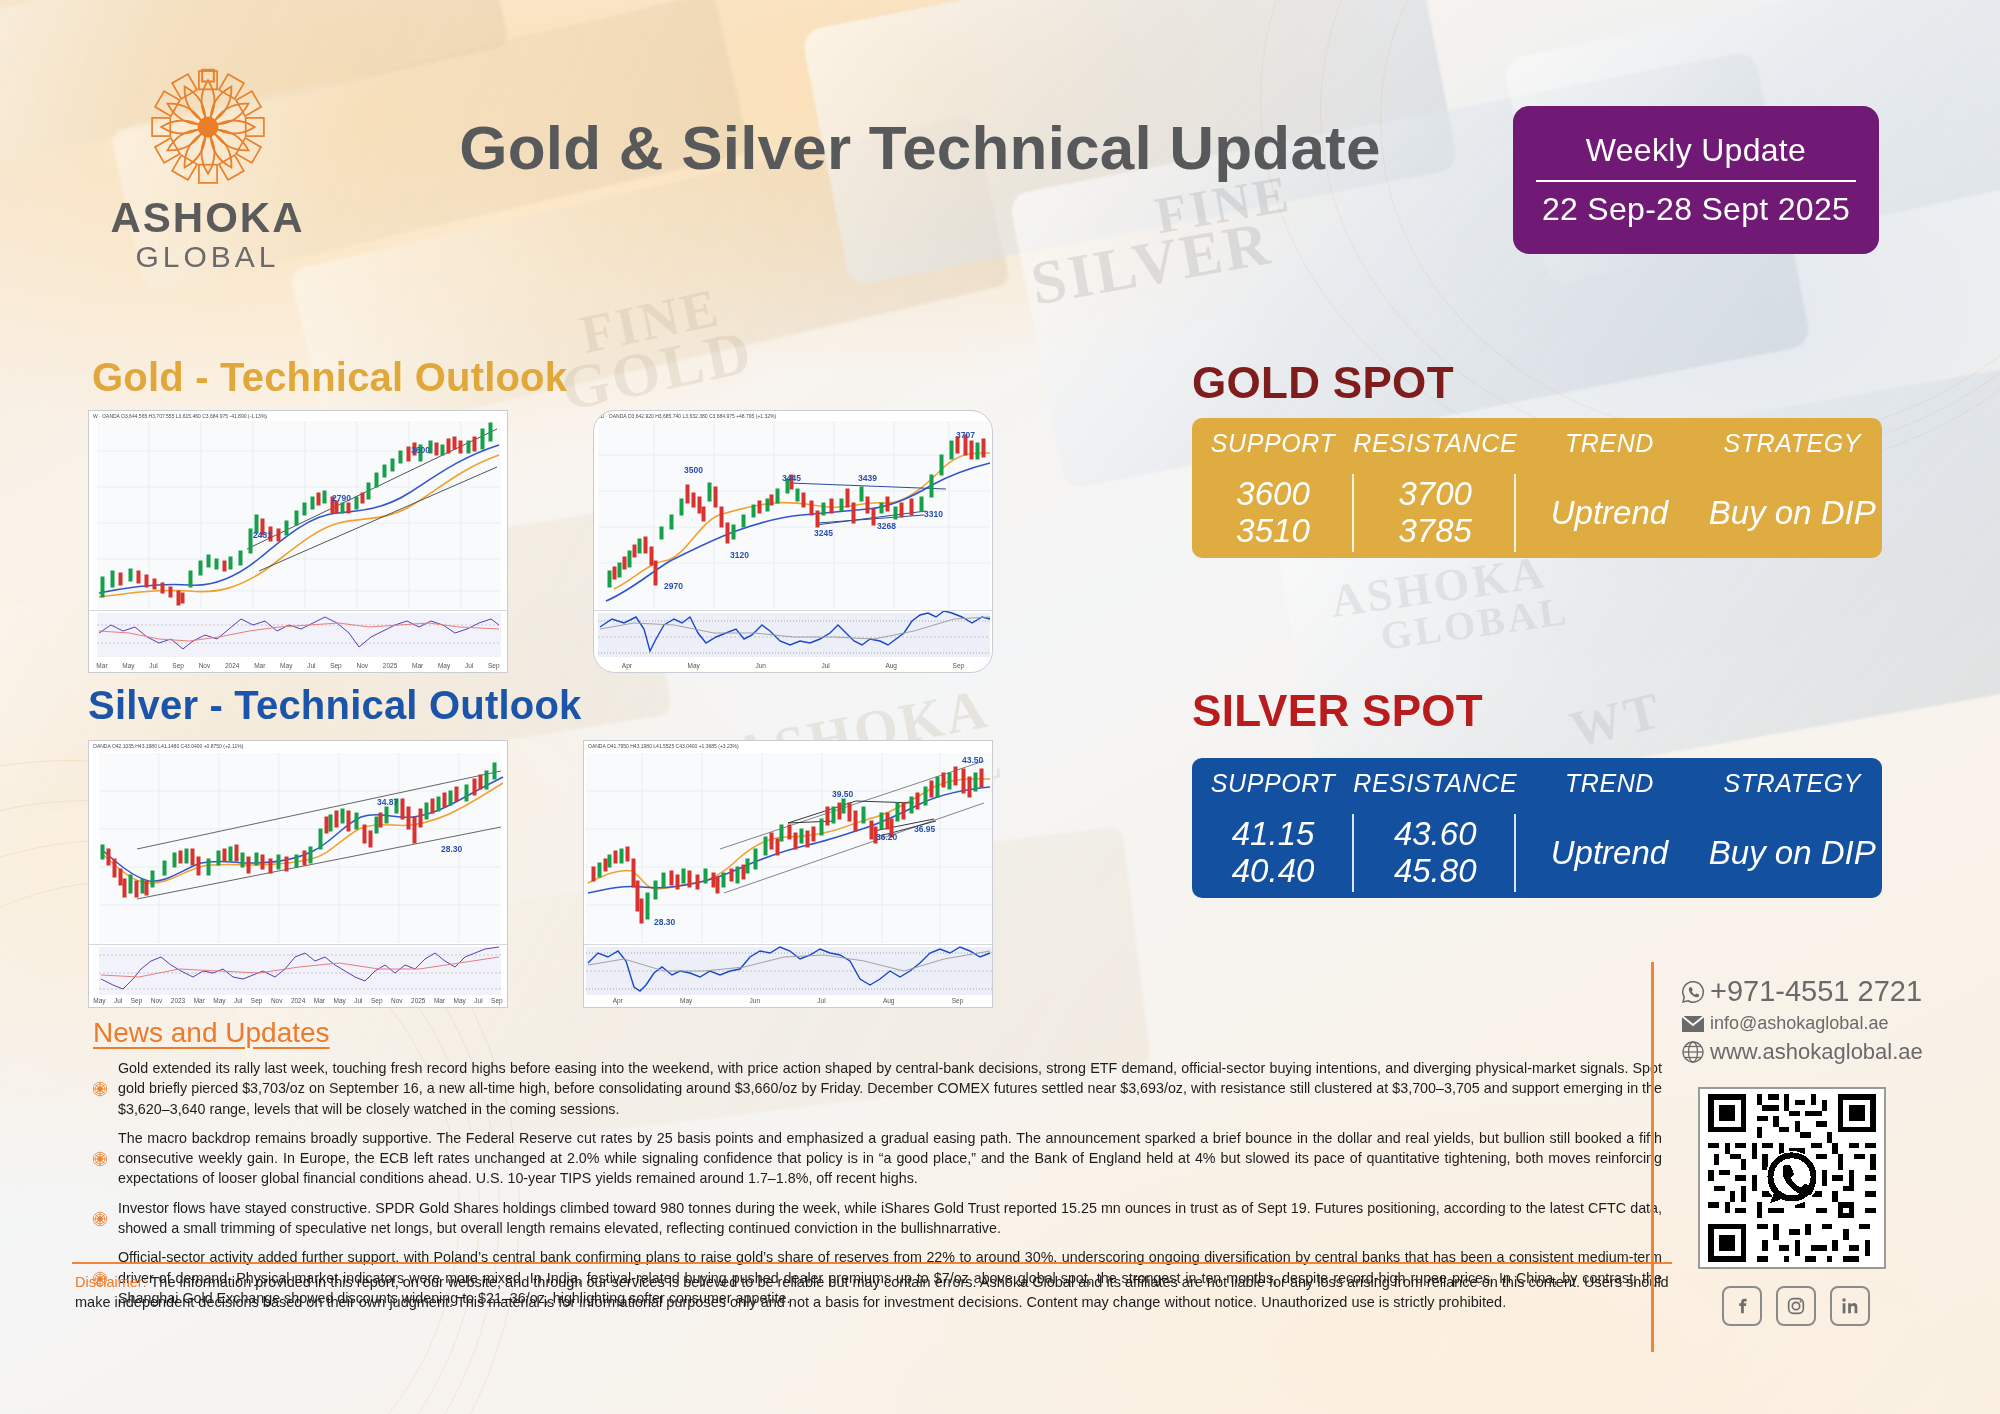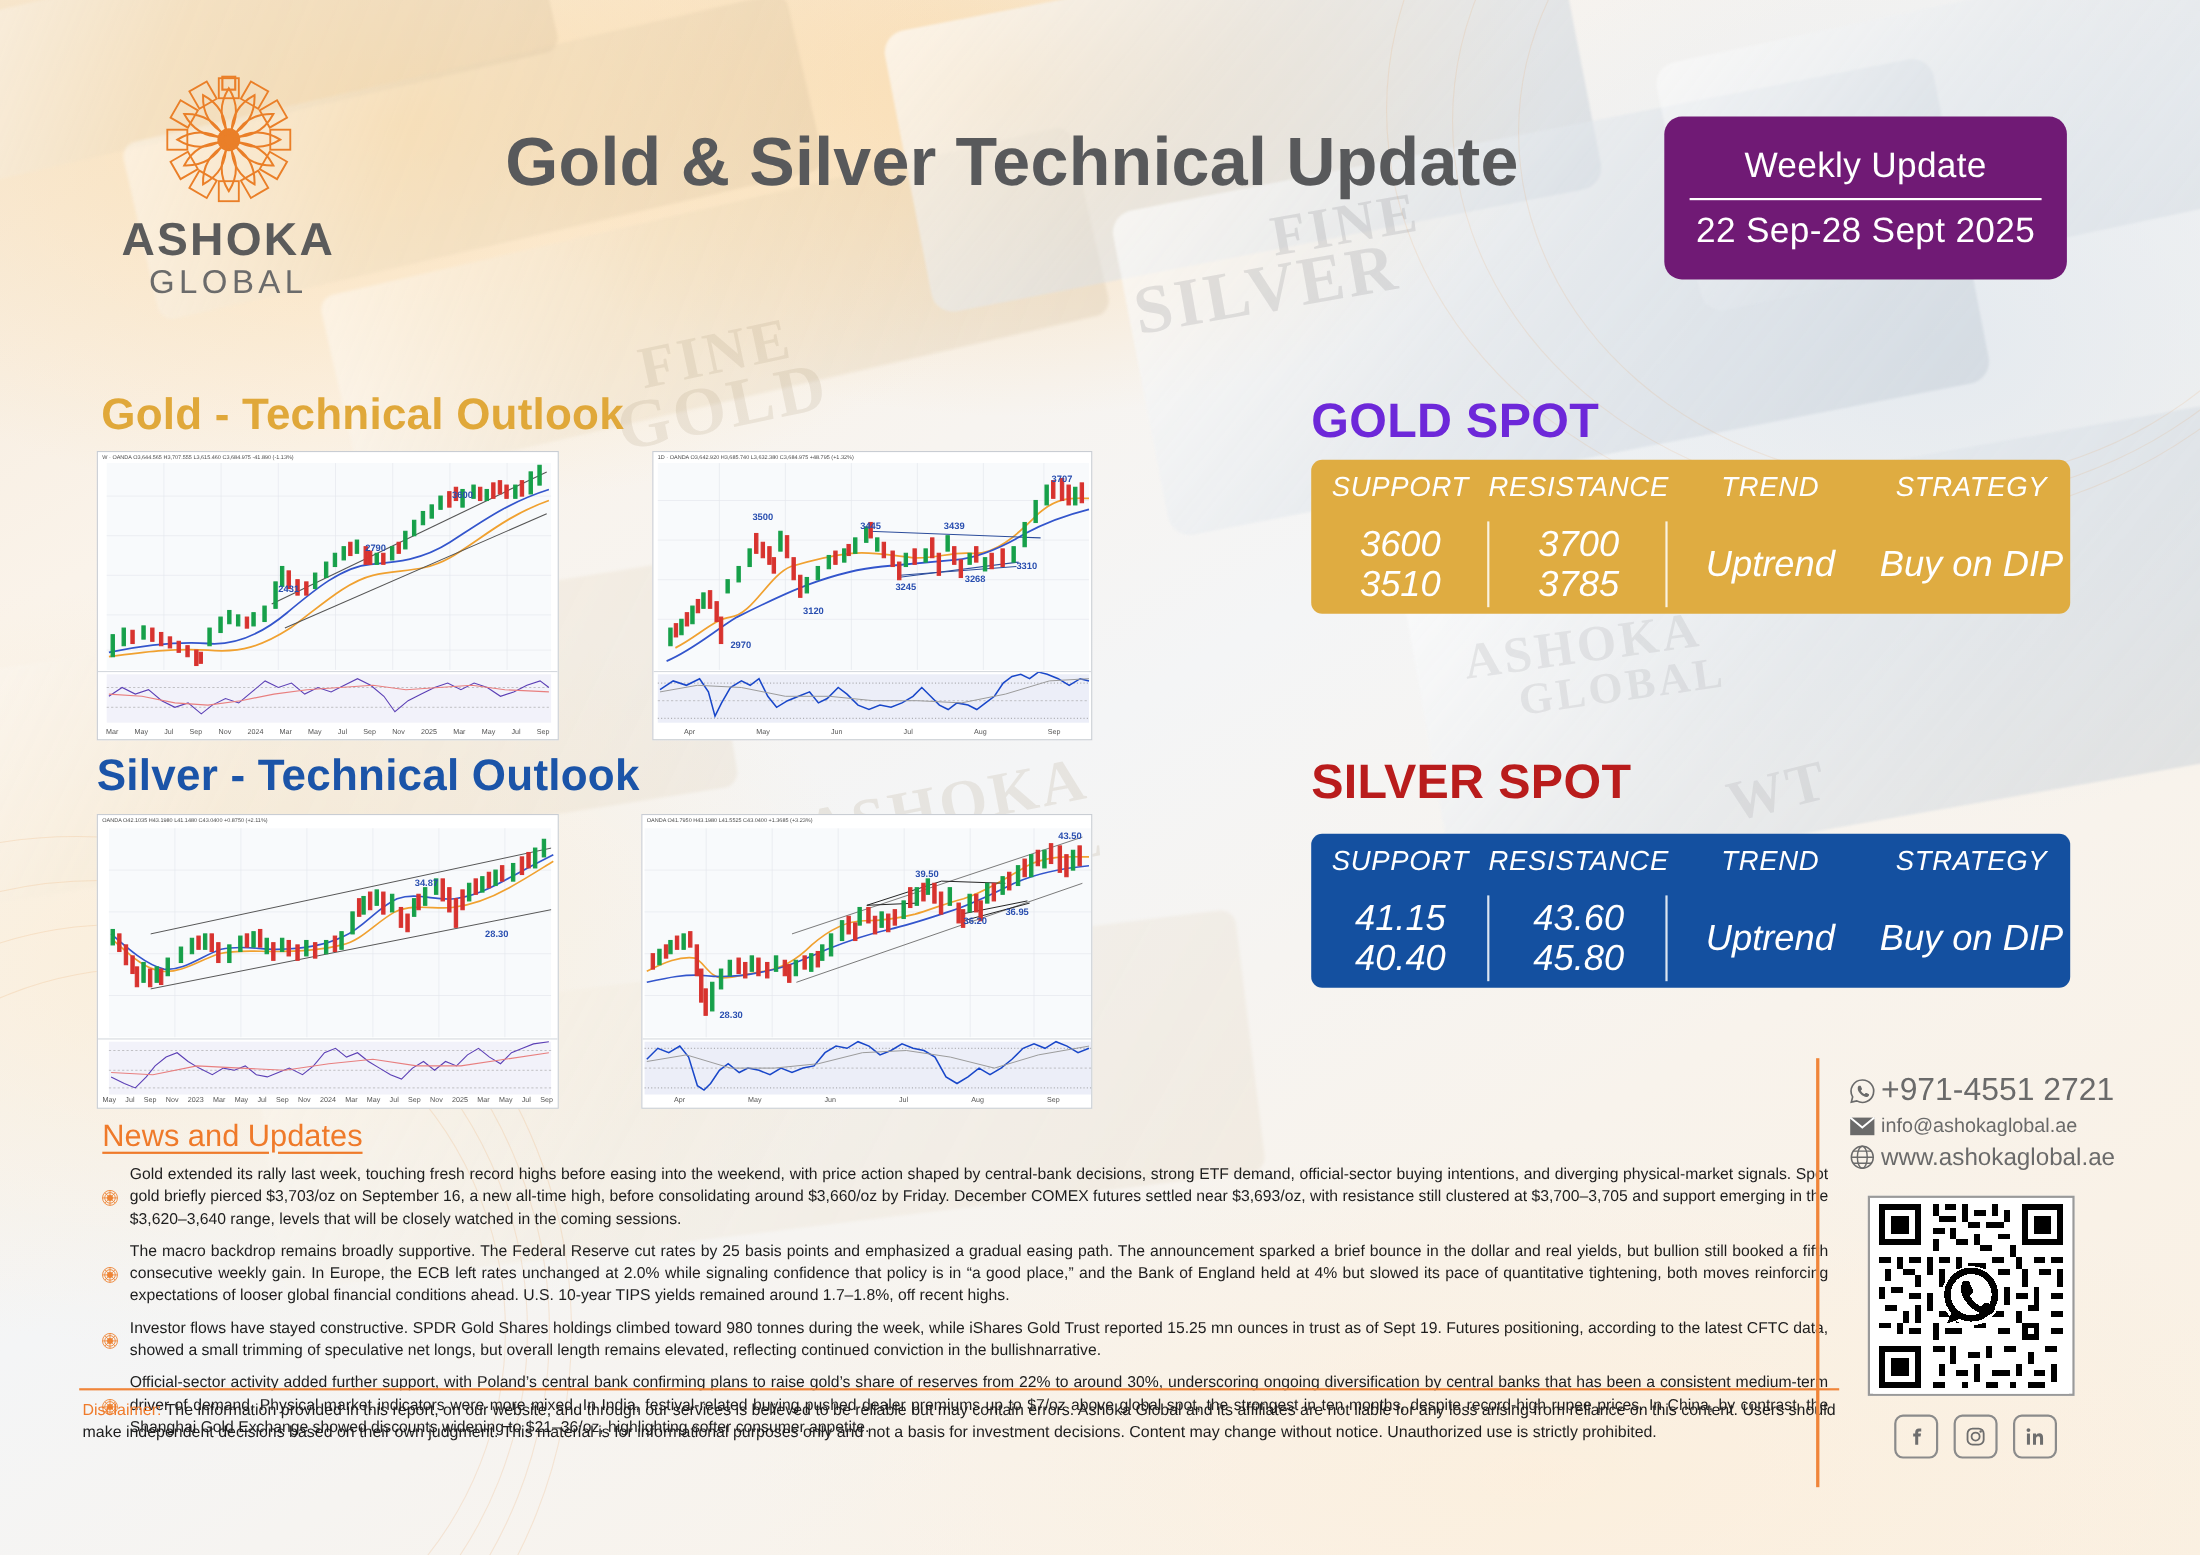--- a/index.html
+++ b/index.html
@@ -65,21 +65,21 @@
   .badge-top { font-size: 32px; font-weight: 400; letter-spacing: .3px; }
   .badge-rule { width: 320px; height: 2px; background: #fff; margin: 11px 0 9px; }
   .badge-bot { font-size: 32px; font-weight: 400; letter-spacing: .3px; }
 
   
   .sec-head { position: absolute; font-size: 40px; font-weight: 700; letter-spacing: .2px; }
   .sec-gold   { left: 92px;  top: 355px; color: #e0a83a; }
   .sec-silver { left: 88px;  top: 683px; color: #1b54a8; }
 
   .spot-head { position: absolute; font-size: 44px; font-weight: 700; letter-spacing: .3px; }
-  .spot-gold-head   { left: 1192px; top: 358px; color: #6d28d9; }
+  .spot-gold-head   { left: 1192px; top: 358px; color: #7f1d1d; }
   .spot-silver-head { left: 1192px; top: 686px; color: #b91c1c; }
 
   
   .chart {
     position: absolute; background: #fff;
     border: 1px solid #c9cdd3; overflow: hidden;
   }
   .chart .tv-head {
     position: absolute; left: 4px; top: 2px; font-size: 5px; color: #4a4a4a;
     font-family: "Liberation Sans", sans-serif; white-space: nowrap;
@@ -356,21 +356,21 @@
       <span>Sep</span>
     <span>Nov</span>
       <span>2025</span>
     <span>Mar</span>
       <span>May</span>
     <span>Jul</span>
       <span>Sep</span>
   </div>
 </div>
 
-<div class="chart" style="left:593px; top:410px; width:400px; height:263px;">
+<div class="chart" style="left:593px; top:410px; width:400px; height:263px;border-radius:22px;">
   <div class="tv-head">1D · OANDA  O3,642.920  H3,685.740  L3,632.380  C3,684.975  +48.795 (+1.32%)</div>
   <div class="ttl" style="left:82px; top:22px;">SPOT GOLD DAILY CHART</div>
   <svg width="400" height="263" viewBox="0 0 400 263" style="position:absolute;left:0;top:0;">
     <rect x="4" y="10" width="392" height="188" fill="#f8fafc"></rect>
     <g stroke="#e3e7ec" stroke-width=".6">
       <line x1="4" y1="44" x2="396" y2="44"></line>
         <line x1="4" y1="80" x2="396" y2="80"></line>
       <line x1="4" y1="116" x2="396" y2="116"></line>
         <line x1="4" y1="152" x2="396" y2="152"></line>
       <line x1="60" y1="10" x2="60" y2="198"></line>

